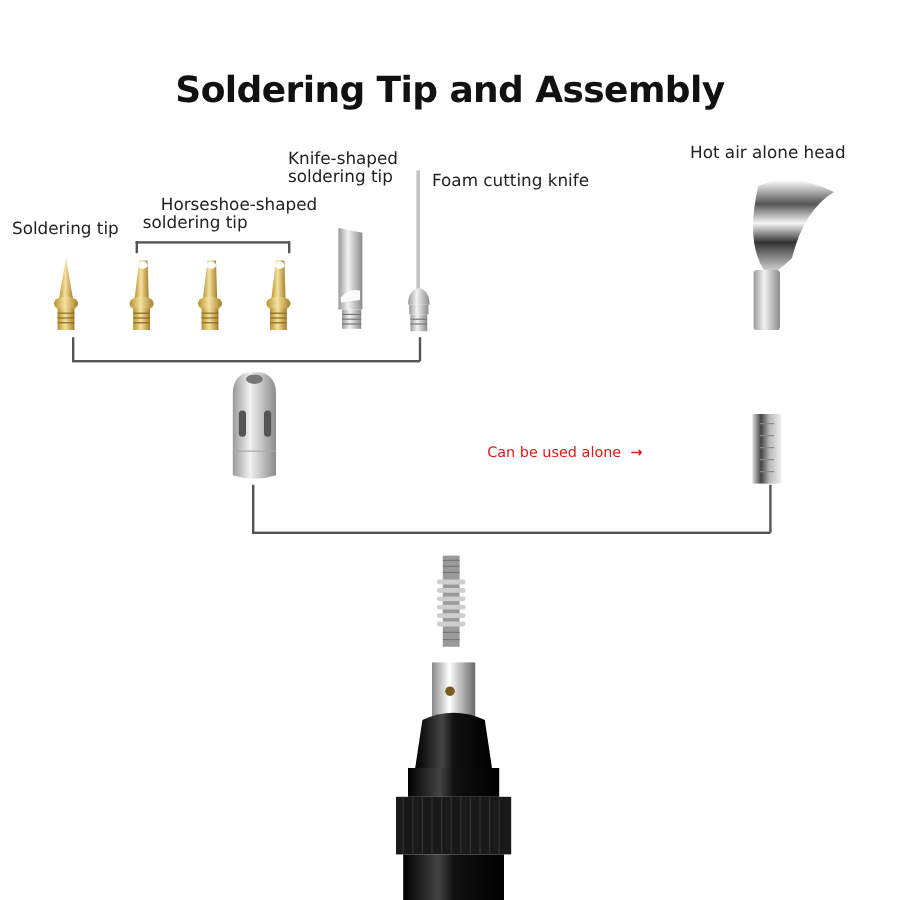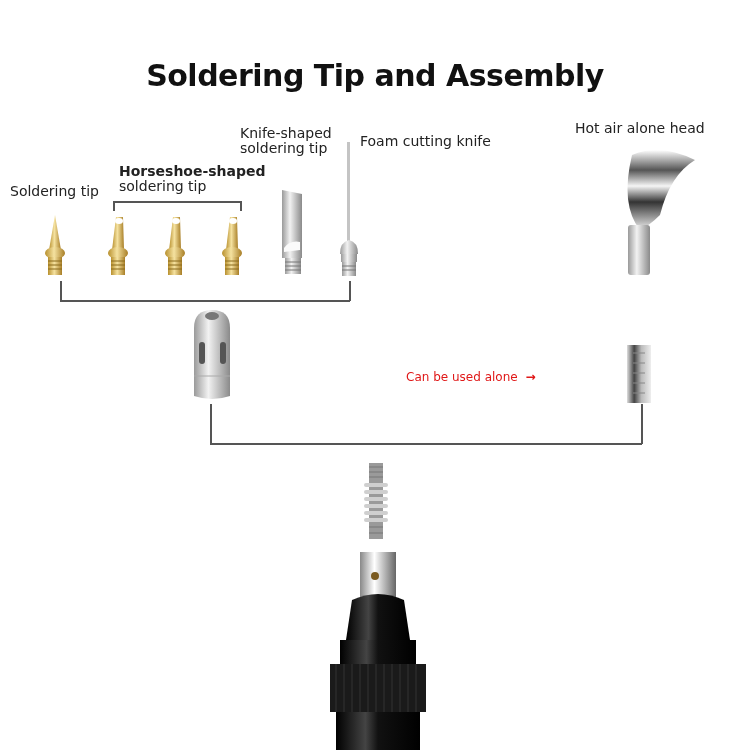--- a/index.html
+++ b/index.html
@@ -10,25 +10,25 @@
   .red{font-family:"DejaVu Sans",sans-serif;font-size:12px;color:#e01818;white-space:nowrap;}
   .line{background:#555;}
   svg{position:absolute;overflow:visible;}
 </style>
 </head>
 <body>
 
 <div class="abs title">Soldering Tip and Assembly</div>
 
 <div class="abs lbl" style="left:10px;top:183px;">Soldering tip</div>
-<div class="abs lbl" style="left:119px;top:163px;font-weight:bold;">Horseshoe-shaped</div>
+<div class="abs lbl" style="left:134px;top:163px;">Horseshoe-shaped</div>
 <div class="abs lbl" style="left:119px;top:178px;">soldering tip</div>
 <div class="abs lbl" style="left:240px;top:125px;">Knife-shaped</div>
 <div class="abs lbl" style="left:240px;top:140px;">soldering tip</div>
-<div class="abs lbl" style="left:360px;top:133px;">Foam cutting knife</div>
+<div class="abs lbl" style="left:360px;top:143px;">Foam cutting knife</div>
 <div class="abs lbl" style="left:575px;top:120px;">Hot air alone head</div>
 
 <div class="abs line" style="left:113px;top:201px;width:128px;height:1.5px;"></div>
 <div class="abs line" style="left:113px;top:201px;width:1.5px;height:10px;"></div>
 <div class="abs line" style="left:240px;top:201px;width:1.5px;height:10px;"></div>
 
 <svg style="left:40px;top:215px;" width="30" height="65">
   <defs>
       <linearGradient id="brass" x1="0" x2="1">
         <stop offset="0" stop-color="#b8902e"></stop>

